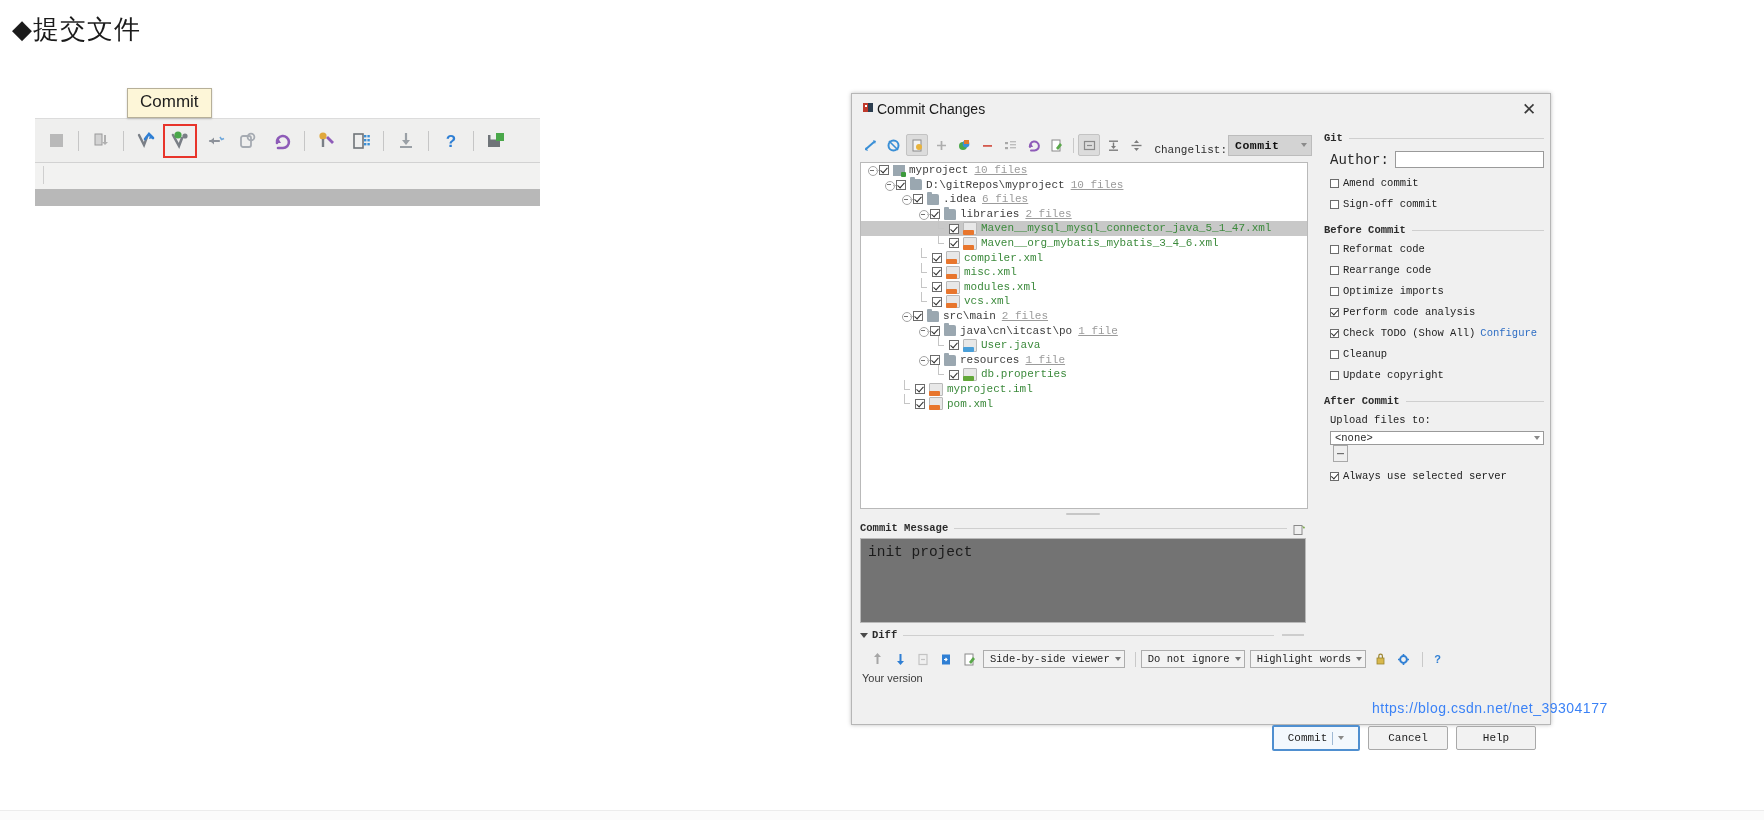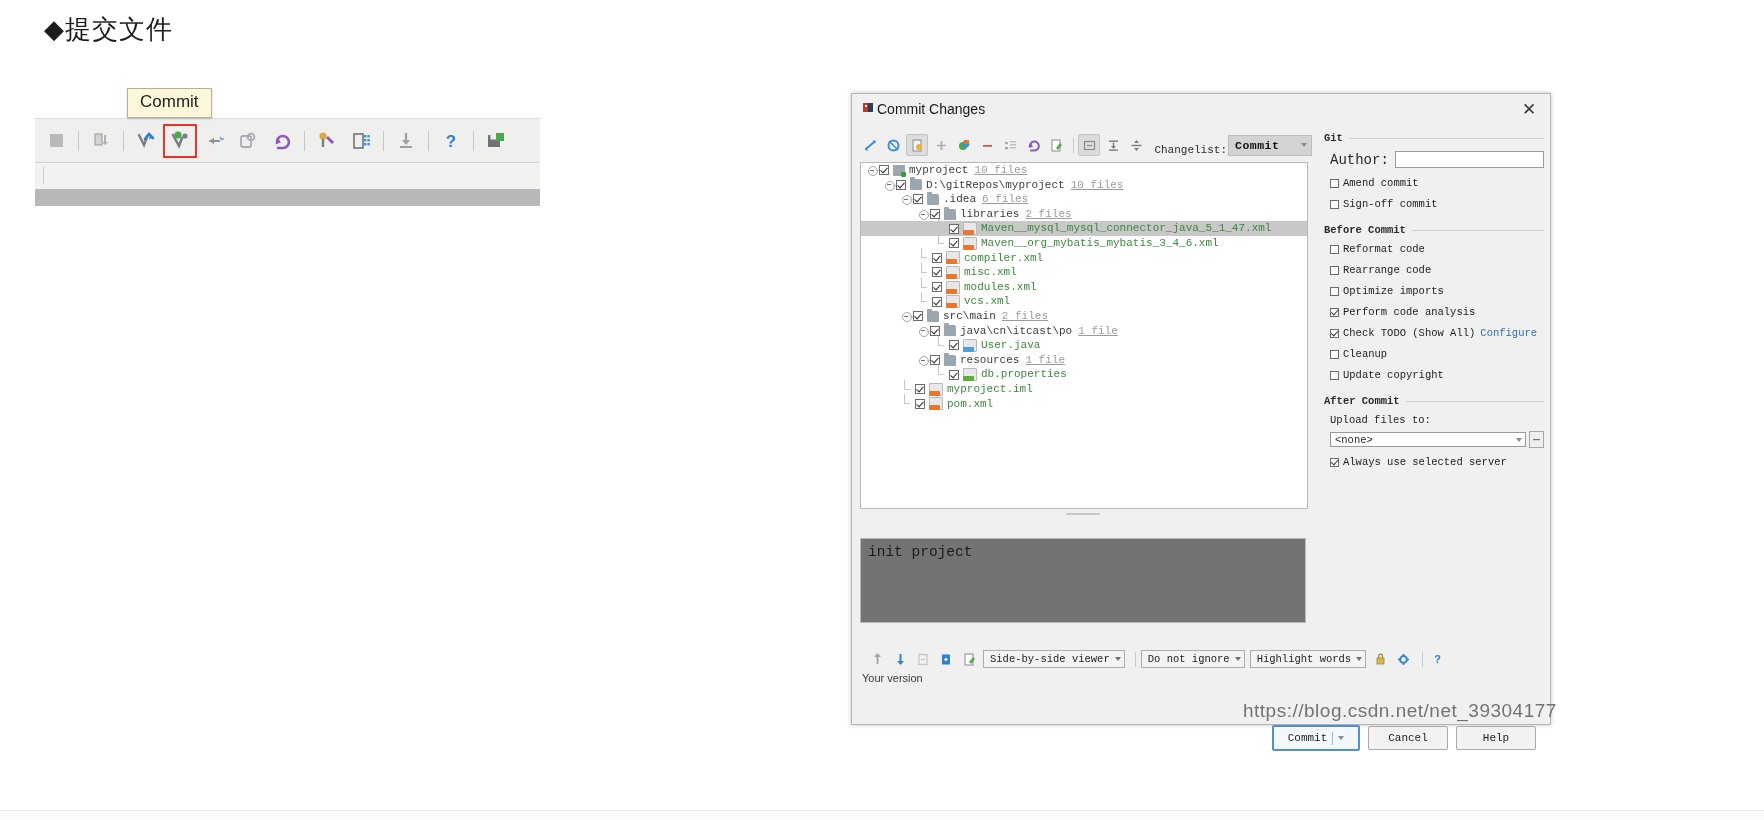--- a/index.html
+++ b/index.html
@@ -9,21 +9,21 @@
     -webkit-font-smoothing:antialiased;
     position:relative;overflow:hidden;
   }
   .abs{position:absolute;}
 
   
   #heading{
     left:12px;top:12px;
     font-size:26px;color:#1b1b1b;
     font-family:"DejaVu Sans", sans-serif;
-    white-space:nowrap;letter-spacing:1px;margin-left:32px;
+    white-space:nowrap;letter-spacing:1px;
   }
 
   
   #toolbar-shot{left:35px;top:118px;width:505px;height:88px;background:#ffffff;}
   #toolbar-strip{
     position:absolute;left:0;top:0;width:505px;height:45px;
     background:#efefee;border-top:1px solid #dcdcdc;border-bottom:1px solid #d2d2d2;
     display:flex;align-items:center;gap:0px;padding-left:4px;box-sizing:border-box;
   }
   #toolbar-row2{position:absolute;left:0;top:45px;width:505px;height:26px;background:#f2f2f1;
@@ -170,41 +170,41 @@
   .field-row{display:flex;align-items:center;margin:0 0 9px 6px;}
   .field-label{font-size:14px;color:#272727;margin-right:6px;white-space:nowrap;}
   .text-input{flex:1;height:15px;background:#ffffff;border:1px solid #9a9a9a;}
   .chk-row{display:flex;align-items:center;margin:0 0 9px 6px;white-space:nowrap;}
   .chk{width:9px;height:9px;border:1px solid #6c6c6c;background:#fff;margin-right:4px;
      position:relative;flex:0 0 auto;box-sizing:border-box;}
   .chk.checked::after{content:"";position:absolute;left:2px;top:-0.5px;width:2.5px;height:5.5px;
      border:solid #2f2f2f;border-width:0 1.3px 1.3px 0;transform:rotate(42deg);}
   .chk-label{font-size:10.5px;color:#222;}
   .link{color:#2f6ec4;margin-left:5px;font-size:10.5px;}
-  .sel-row{display:flex;align-items:center;margin:0 0 8px 6px;}
+  .sel-row{display:flex;margin:0 0 8px 6px;flex-direction:column;}
   .select{flex:1;height:15px;background:#ffffff;border:1px solid #9a9a9a;
      display:flex;align-items:center;justify-content:space-between;padding:0 3px 0 4px;box-sizing:border-box;}
   .select .sv{font-size:10.5px;color:#2a2a2a;}
   .mini-btn{width:13px;height:15px;border:1px solid #a8a8a8;background:#efefef;margin-left:3px;
      display:flex;align-items:center;justify-content:center;flex:0 0 auto;}
 
   
   #dlg-buttons{position:absolute;left:0;top:596px;width:700px;height:36px;
      display:flex;align-items:center;justify-content:flex-end;padding-right:16px;box-sizing:border-box;gap:8px;}
   .btn{
     height:22px;min-width:78px;border:1px solid #a9a9a9;background:#f2f2f2;border-radius:2px;
     display:flex;align-items:center;justify-content:center;
     font-family:"Liberation Mono", monospace;font-size:11px;color:#1d1d1d;
   }
   .btn.primary{border:2px solid #4f8fd0;background:#f3f8fd;min-width:84px;}
   .btn .split{display:flex;align-items:center;}
   .btn .bar{width:1px;height:13px;background:#9fb9d4;margin:0 5px;}
 
   
-  #watermark{left:1243px;top:700px;font-size:19px;color:#737373;letter-spacing:.5px;
+  #watermark{left:1372px;top:700px;font-size:14px;color:#3b82f6;letter-spacing:.5px;
      white-space:nowrap;transform:rotate(0deg);}
 
   
   #bottom-strip{left:0;top:810px;width:1764px;height:10px;background:#fbfbfb;border-top:1px solid #ececec;}
 </style>
 </head>
 <body>
 
 <div class="abs" id="heading">◆提交文件</div>
 
@@ -612,24 +612,42 @@
             <span class="cb checked"></span>
             <span class="ic xml"></span>
             <span class="nm">pom.xml</span>
           </div>
         </div>
 
       <div id="tree-grip">
           <div class="g"></div>
         </div>
 
+      <div id="msg-header">
+        <span id="msg-title">Commit Message</span>
+        <span id="msg-line"></span>
+        <span id="msg-icon">
+          <svg width="13" height="12" viewBox="0 0 13 12">
+            <rect x="1" y="1.5" width="8" height="9" fill="none" stroke="#8a8a8a" stroke-width="1"></rect>
+            <path d="M9 2 l3 1 l-1 2 z" fill="#7aa84a"></path>
+          </svg>
+        </span>
+      </div>
       <div id="msg-box">
         <div id="msg-text">init project</div>
       </div>
 
+      <div id="diff-header">
+        <span id="diff-caret"></span>
+        <span id="diff-title">Diff</span>
+        <span id="diff-line"></span>
+        <span id="diff-grip">
+            <span class="g"></span>
+          </span>
+      </div>
 
       <div id="diff-toolbar">
         <div class="dbtn">
           <svg width="13" height="14" viewBox="0 0 13 14">
             <path d="M6.5 12 L6.5 3" stroke="#a6a6a6" stroke-width="2"></path>
             <path d="M3 5 l3.5 -4 l3.5 4 z" fill="#a6a6a6"></path>
           </svg>
         </div>
         <div class="dbtn">
           <svg width="13" height="14" viewBox="0 0 13 14">

